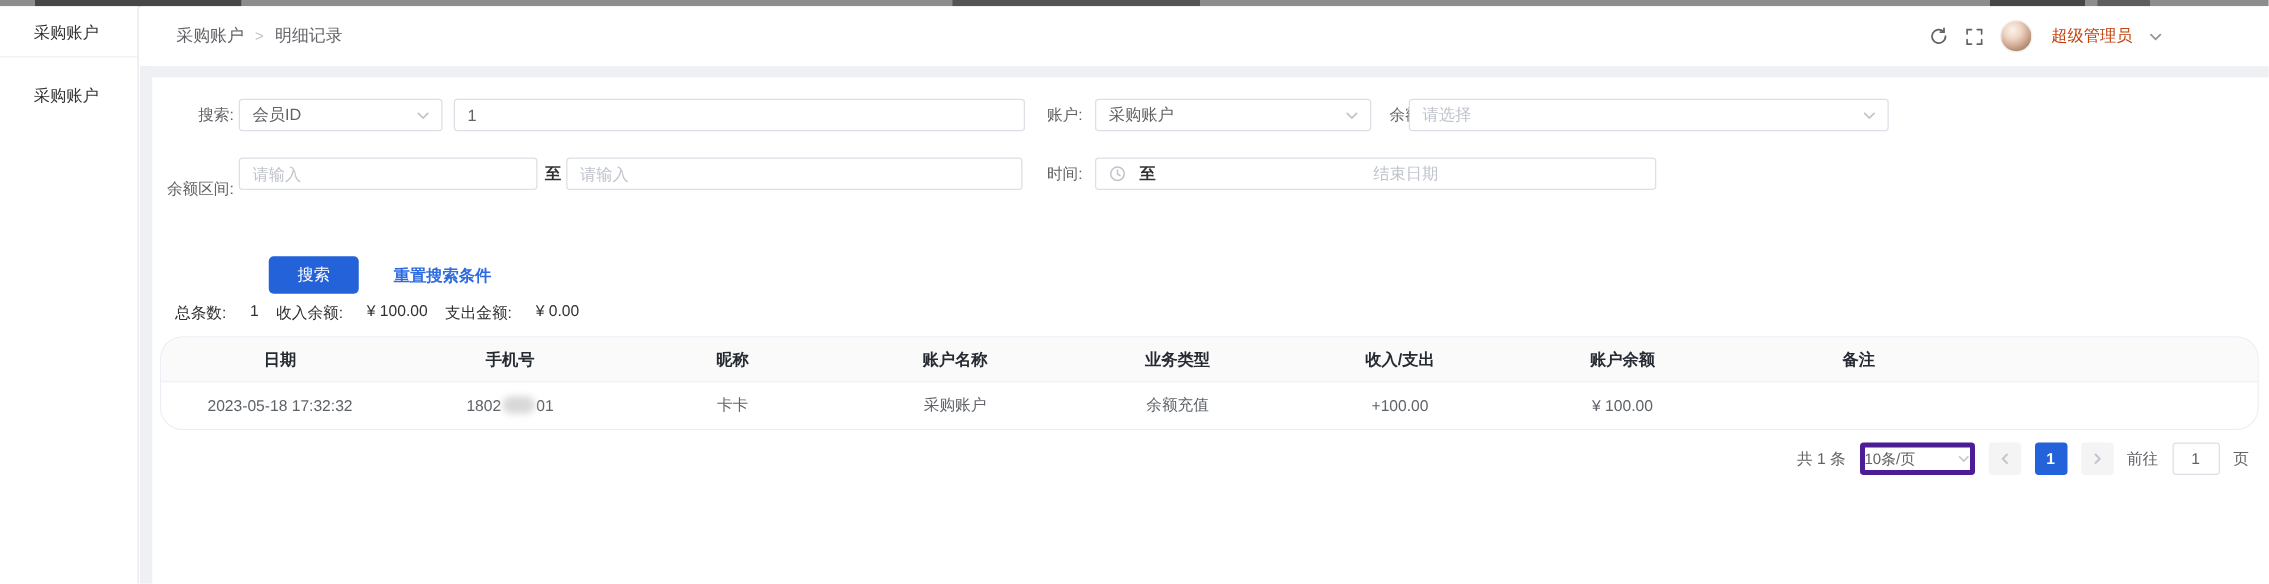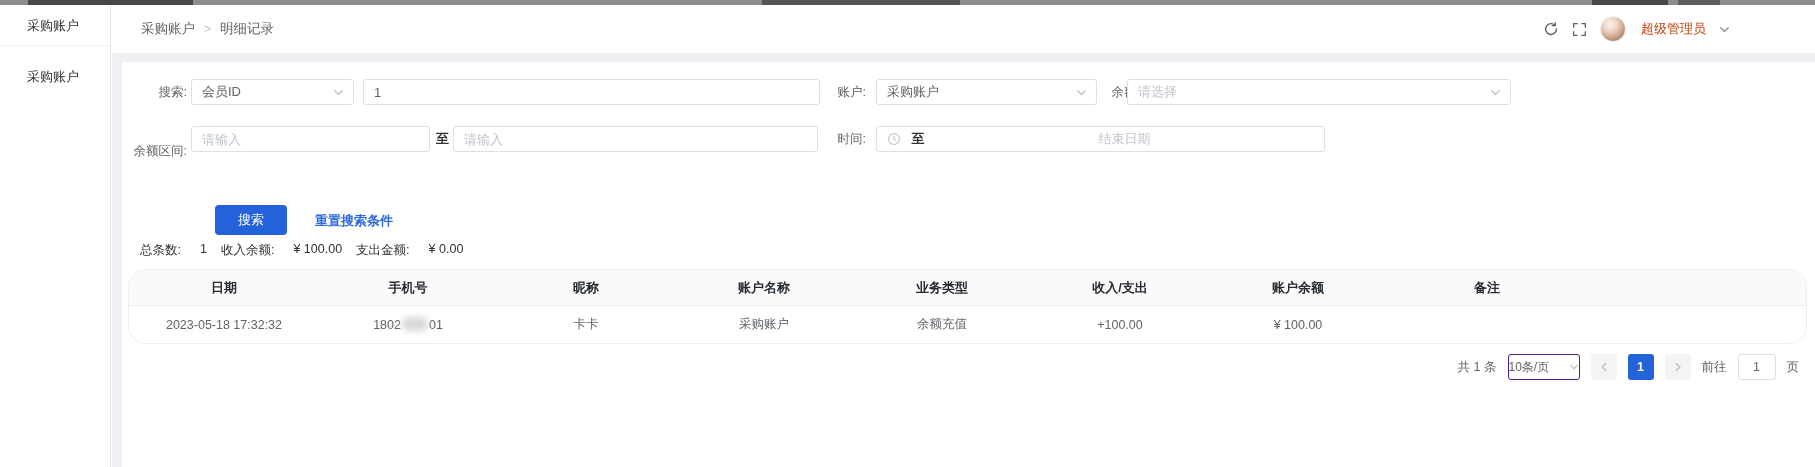--- a/index.html
+++ b/index.html
@@ -69,21 +69,21 @@
   .tbl{position:absolute;left:6px;right:8px;top:207px;border:1px solid #ebeef5;border-radius:18px;overflow:hidden;background:#fff}
   .thead{display:flex;align-items:center;height:36px;background:#fafafa;border-bottom:1px solid #ebeef5}
   .thead .cell{font-weight:bold;color:#262b33;font-size:13px}
   .trow{display:flex;align-items:center;height:37px;background:#fff}
   .cell{text-align:center;font-size:12.5px;color:#5f6368;white-space:nowrap}
   .c0{width:190px}.cm{width:178px}.c7{width:200px}.cfill{flex:1}
   .blurblob{display:inline-block;width:26px;height:14px;margin:0 1px;vertical-align:-2px;
             background:#d8d8d8;border-radius:8px;filter:blur(3px)}
 
   .pag{position:absolute;top:292px;right:16px;display:flex;align-items:center;gap:11px;font-size:12.5px;color:#606266}
-  .size-select{width:72px;height:26px;border:1px solid #4c1d95;border-radius:3px;display:flex;align-items:center;
+  .size-select{width:92px;height:26px;border:4px solid #4c1d95;border-radius:3px;display:flex;align-items:center;
                justify-content:space-between;gap:13px;font-size:12px;color:#606266;cursor:pointer;background:#fff}
   .pbtn{width:26px;height:26px;border-radius:3px;background:#f4f4f5;display:flex;align-items:center;
         justify-content:center;cursor:pointer}
   .pbtn.page{background:#2362d8;color:#fff;font-size:12.5px;font-weight:bold}
   .goto-input{width:38px;height:26px;border:1px solid #dcdfe6;border-radius:3px;text-align:center;
               font-size:12.5px;color:#606266;outline:none}
   svg{display:block}
 </style>
 </head>
 <body>

